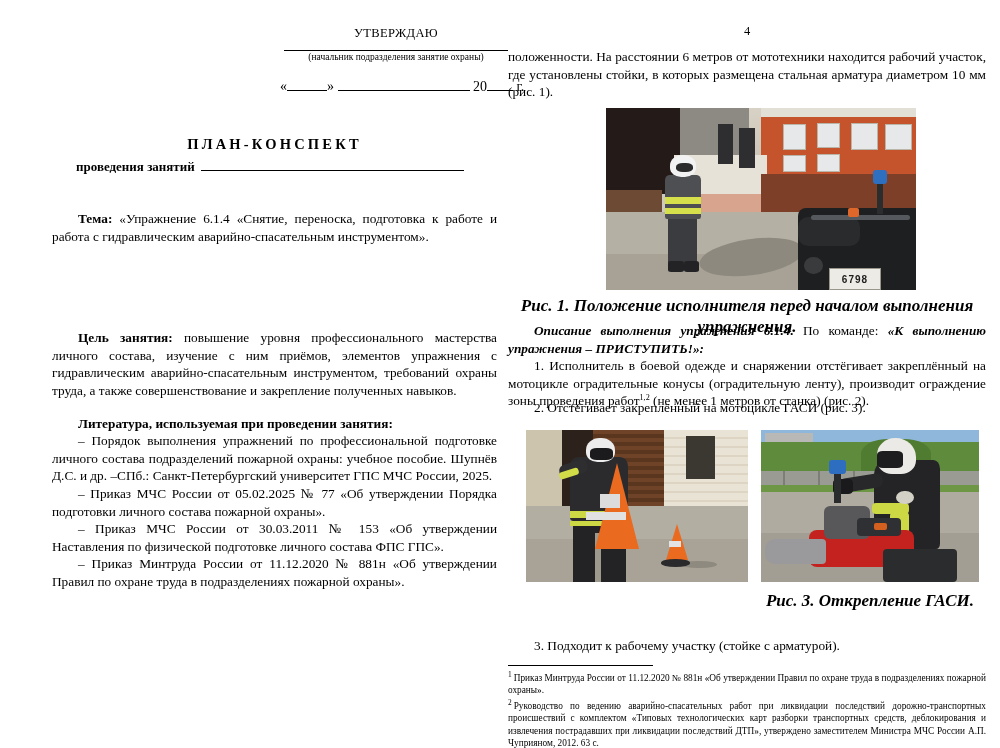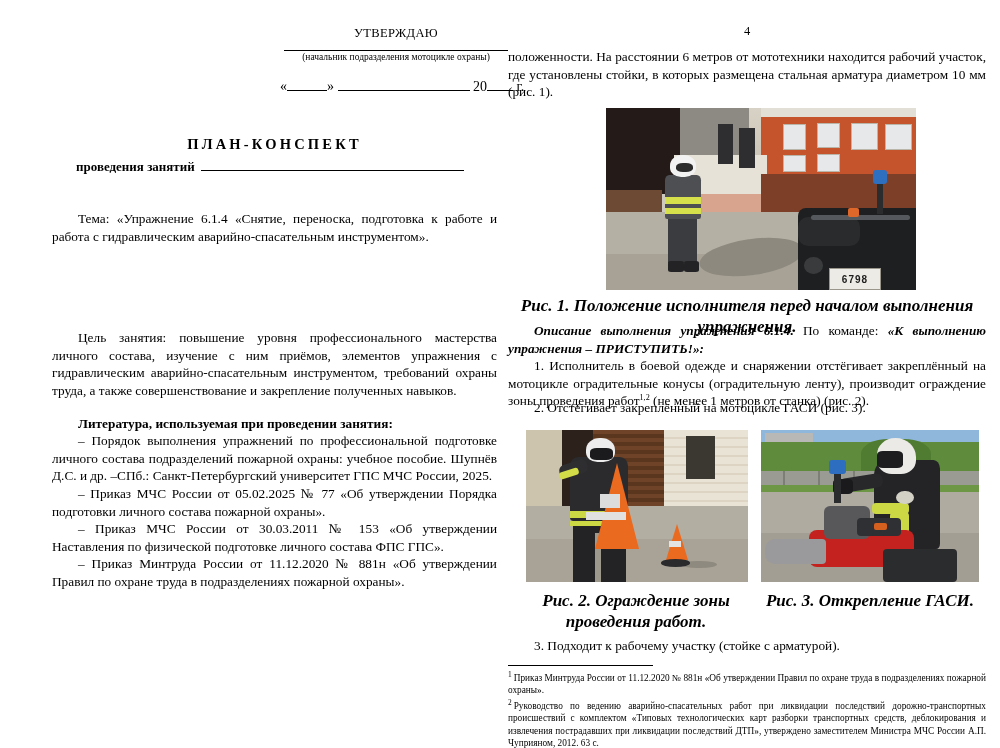--- a/index.html
+++ b/index.html
@@ -104,21 +104,21 @@
   
   .p {
     position: absolute;
     width: 445px;
     font-size: 13.3px;
     line-height: 1.32;
     text-align: justify;
     text-justify: inter-word;
   }
   .p.indent { text-indent: 26px; }
-  .p b, .bld { font-weight: normal; }
+  .p b, .bld { font-weight: bold; }
 
   .two-col-line {
     position: absolute;
     width: 445px;
     font-size: 13.3px;
     display: flex;
   }
   .two-col-line .a { width: 255px; padding-left: 26px; box-sizing: border-box; }
   .two-col-line .b { width: 190px; }
 
@@ -276,21 +276,21 @@
 </head>
 <body>
 
 <div class="page">
 
   <div class="col-left">
 
     <div class="approve-block">
       <div class="approve-title">УТВЕРЖДАЮ</div>
       <div class="approve-rule"></div>
-      <div class="approve-sub">(начальник подразделения мотоцикле охраны)</div>
+      <div class="approve-sub">(начальник подразделения занятие охраны)</div>
       <div class="approve-date">
         <span>«</span><span class="ul-s ul-w40"></span><span>»</span>
         <span class="ul-s ul-w130"></span>
         <span>20</span><span class="ul-s ul-w24"></span>
         <span>г.</span>
       </div>
     </div>
 
     <div class="doc-title">ПЛАН-КОНСПЕКТ</div>
 
@@ -431,21 +431,20 @@
         <div class="f3-beacon"></div>
         <div class="f3-tank"></div>
         <div class="f3-windscr"></div>
         <div class="f3-tool"></div>
         <div class="f3-toolo"></div>
         <div class="f3-box"></div>
         <div class="f3-seat"></div>
       </div>
     </div>
 
-    <div class="fig-cap" style="left:8px; top:578px; width:240px;">Рис. 2. Ограждение зоны проведения работ.</div>
     <div class="fig-cap" style="left:253px; top:578px; width:218px;">Рис. 3. Открепление ГАСИ.</div>
 
     <div class="rp indent" style="top:625px;">3. Подходит к рабочему участку (стойке с арматурой).</div>
 
     <div class="fn-rule"></div>
 
     <div class="footnotes">
       <div class="footnote">
         <span class="fn-num">1</span><span>Приказ Минтруда России от 11.12.2020 № 881н «Об утверждении Правил по охране труда в подразделениях пожарной охраны».</span>
       </div>

